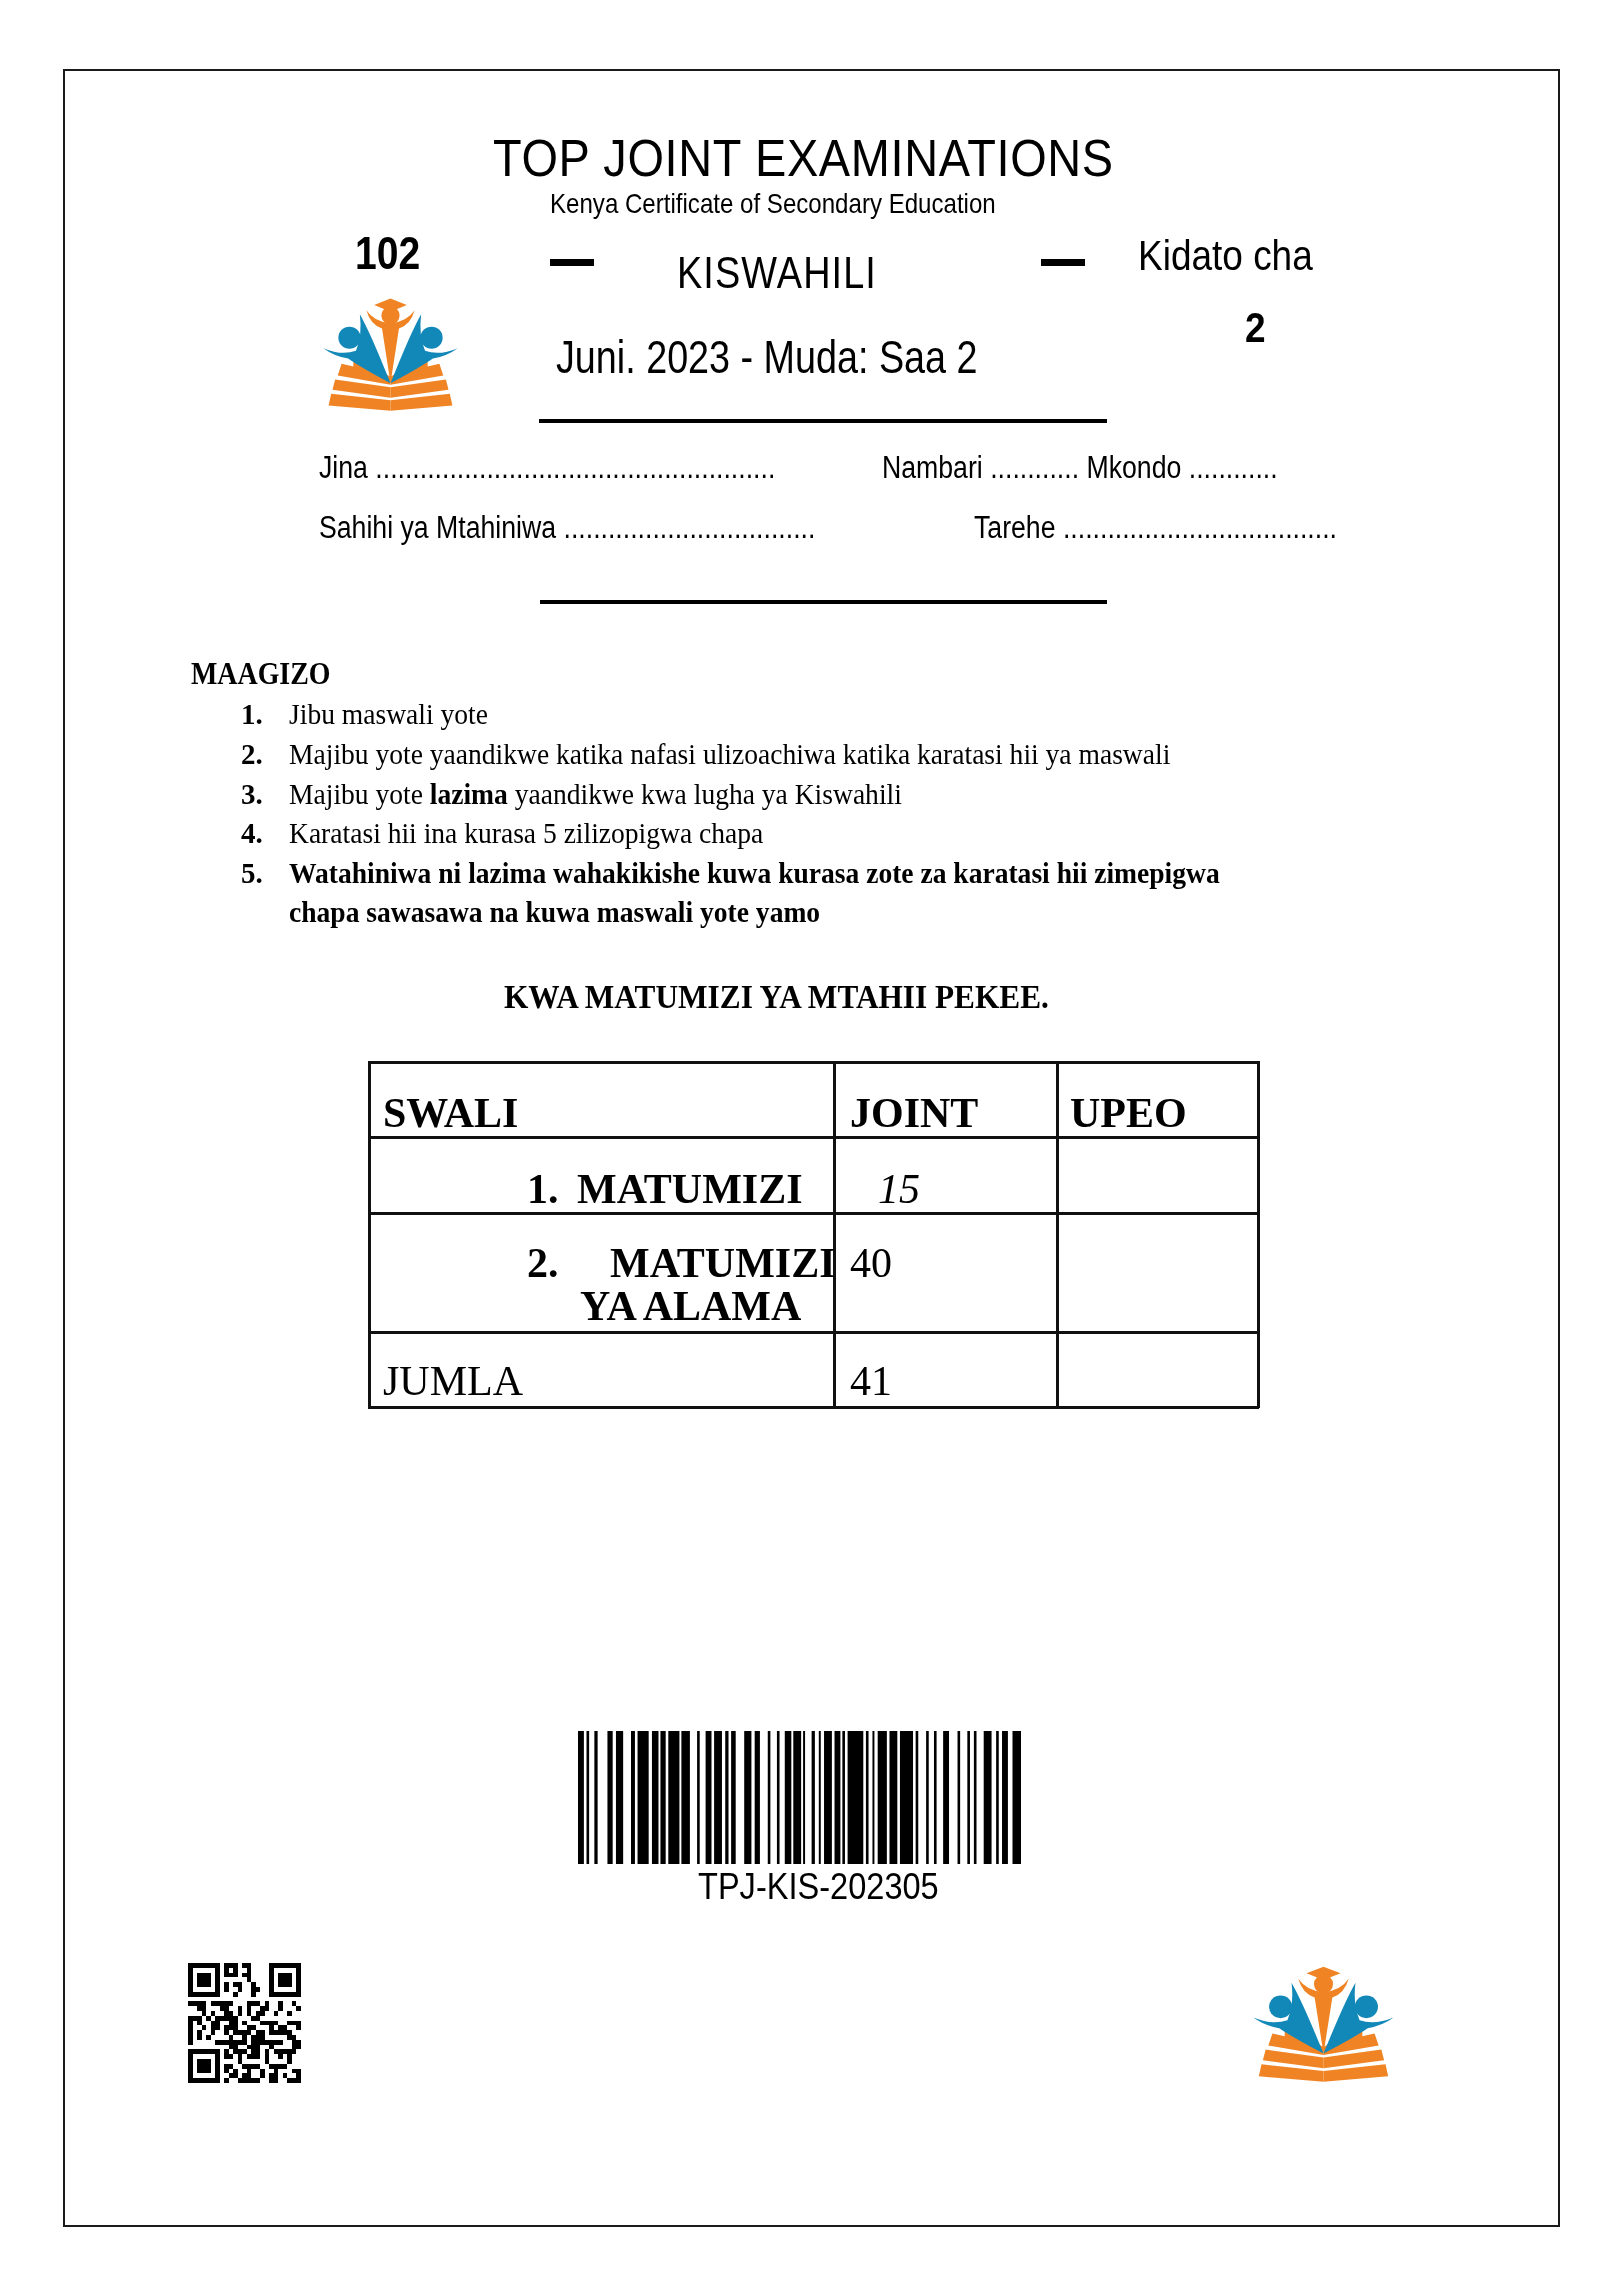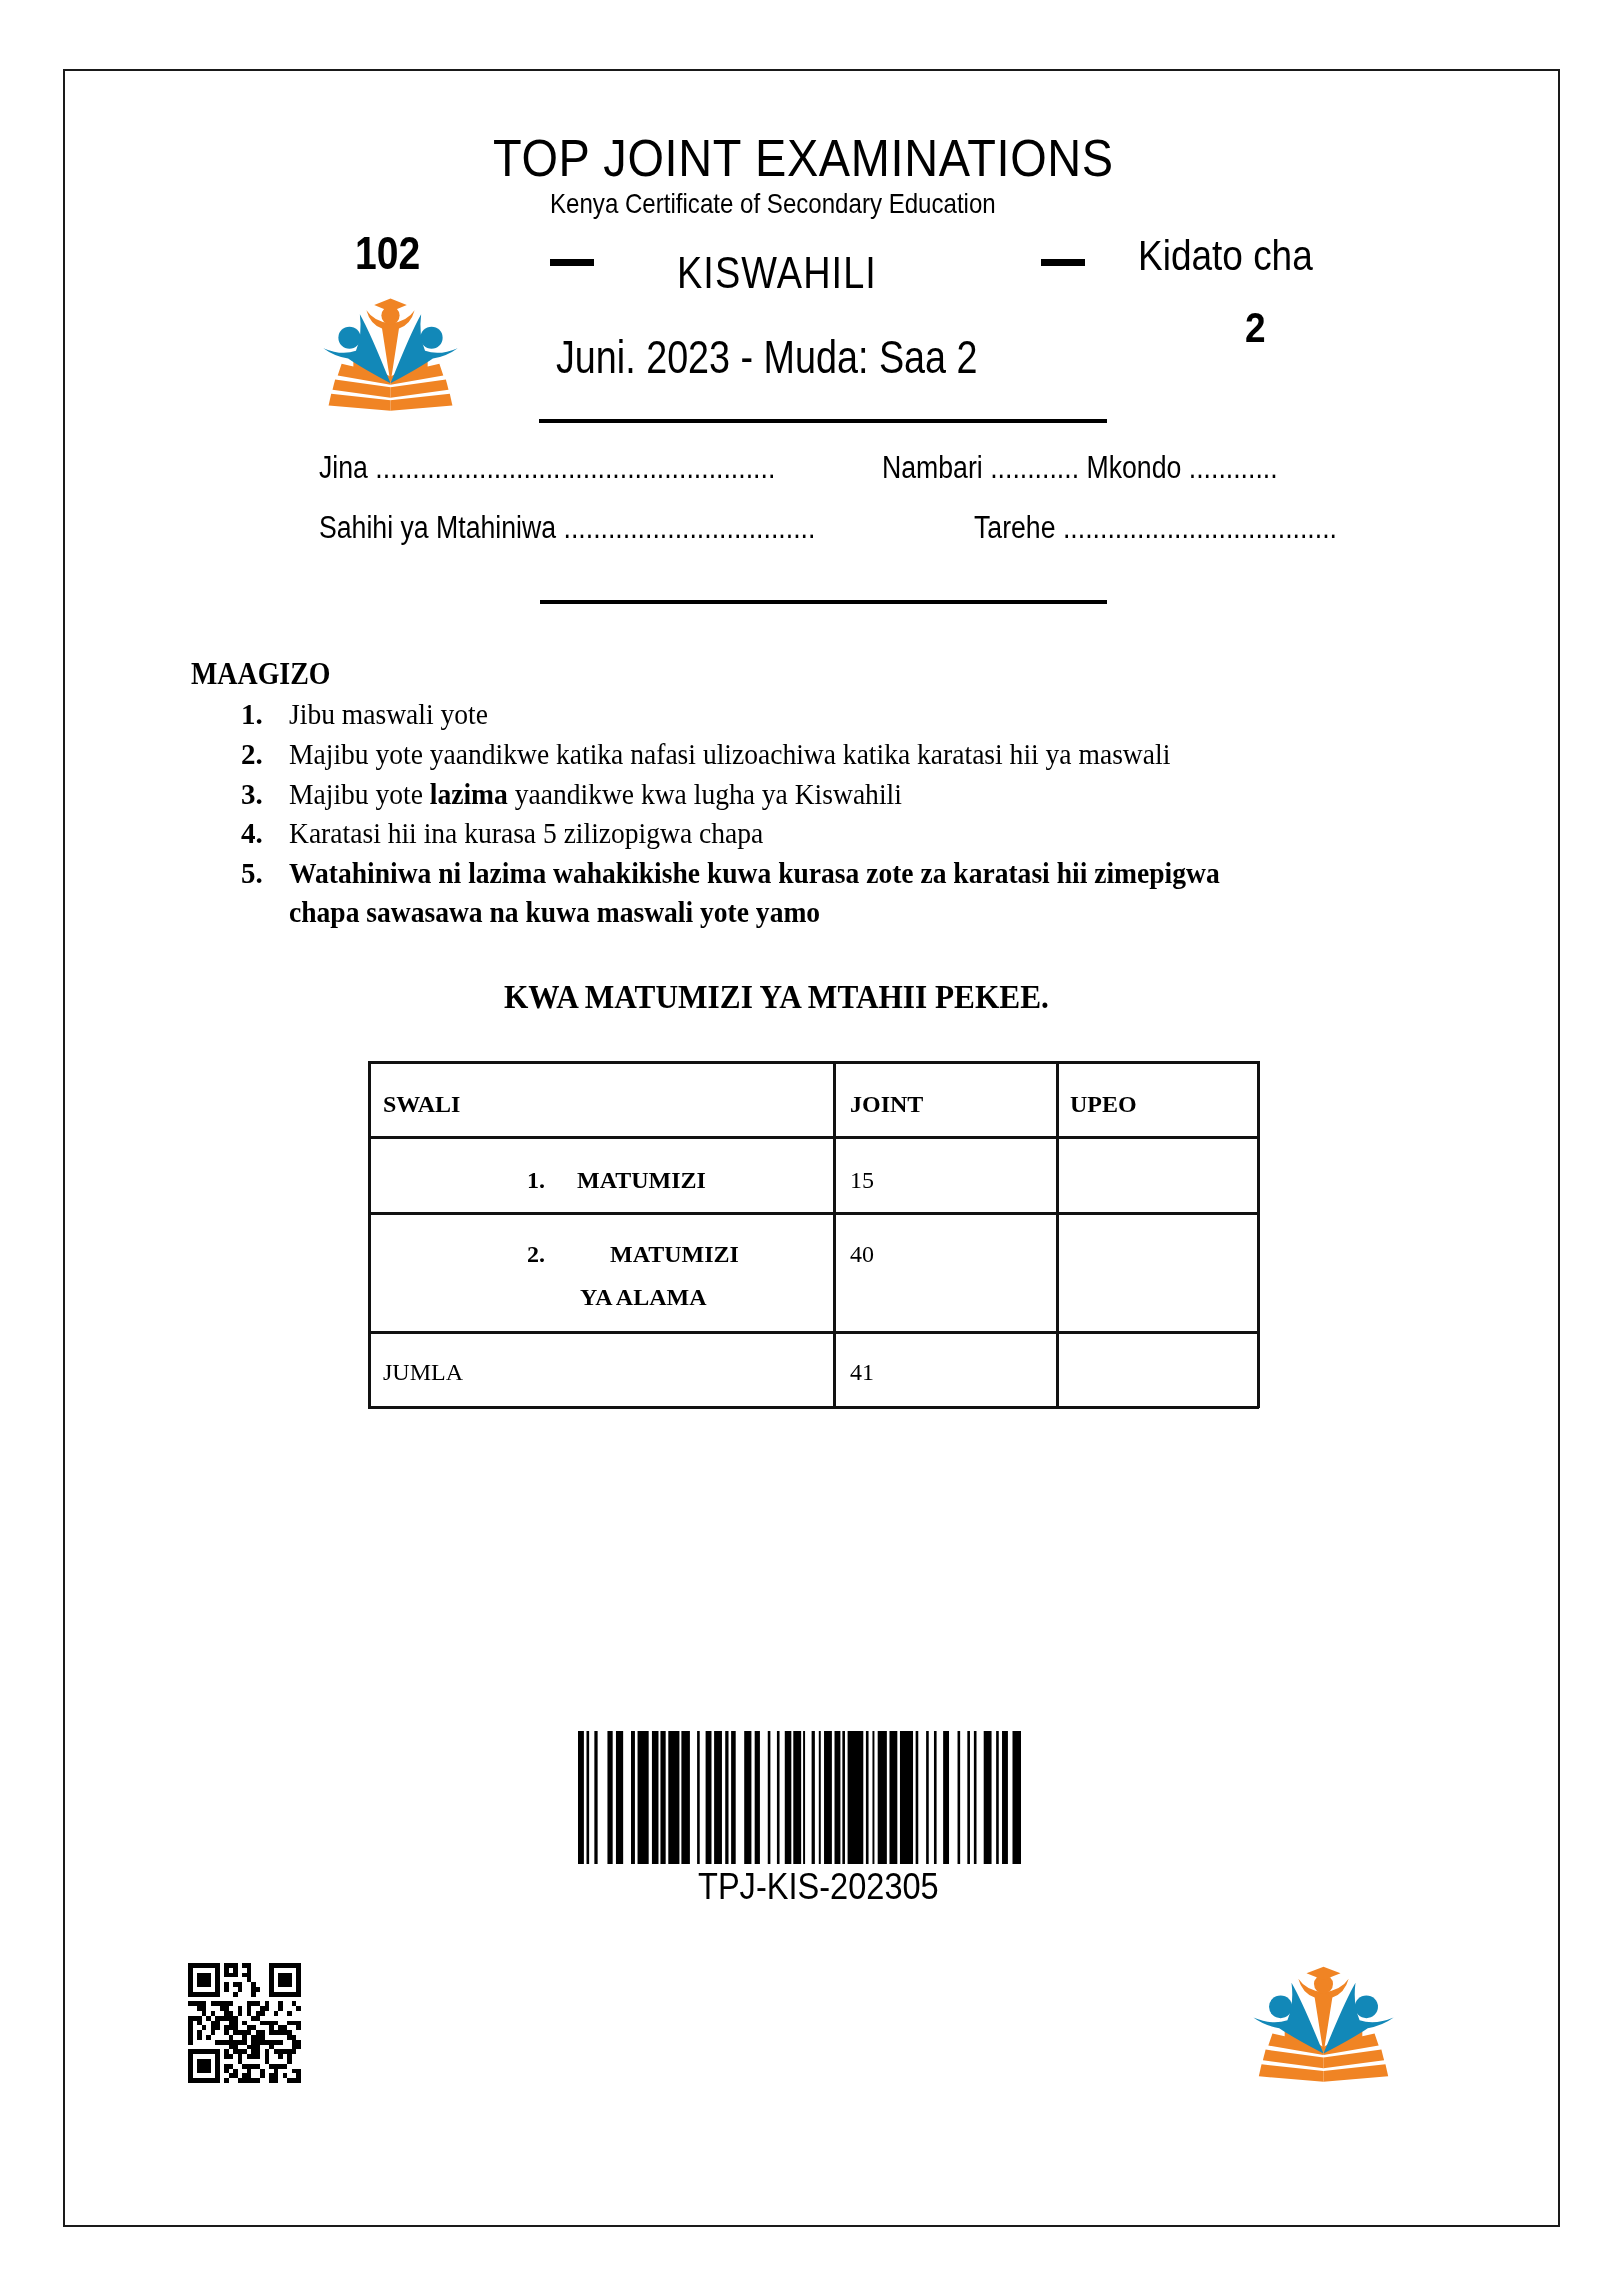--- a/index.html
+++ b/index.html
@@ -32,21 +32,21 @@
   .maagizo { left: 191px; top: 658px; font-size: 31px; font-weight: bold; transform: scaleX(0.9); transform-origin: left top; }
   .instr-num { left: 241px; font-size: 29px; font-weight: bold; }
   .instr-text { left: 289px; font-size: 29px; transform: scaleX(0.95); transform-origin: left top; }
   .b { font-weight: bold; }
 
   .tbl-heading { left: 504px; top: 980px; font-size: 34px; font-weight: bold; transform: scaleX(0.92); transform-origin: left top; }
 
   .tbl { left: 368px; top: 1061px; width: 890px; height: 346px; }
   .hline { position: absolute; left: 0; width: 891px; height: 2.6px; background: #111; }
   .vline { position: absolute; top: 0; width: 2.6px; height: 347px; background: #111; }
-  .cell-text { position: absolute; font-size: 24px; font-family: "Liberation Serif", "DejaVu Serif", serif; white-space: nowrap; line-height: 1; }
+  .cell-text { position: absolute; font-size: 42px; font-family: "Liberation Serif", "DejaVu Serif", serif; white-space: nowrap; line-height: 1; }
 
   .barcode { left: 578px; top: 1731px; width: 443px; height: 133px; }
   .barcode-text { left: 698px; top: 1866px; font-size: 37px; transform: scaleX(0.88); transform-origin: left top; }
 
   .qr { left: 188px; top: 1963px; width: 113px; height: 120px; }
   .logo-top { left: 321px; top: 296px; width: 139px; height: 116px; }
   .logo-bottom { left: 1252px; top: 1964px; width: 143px; height: 119px; }
 </style>
 </head>
 <body>
@@ -141,21 +141,21 @@
   <div class="vline" style="left:465px;"></div>
   <div class="vline" style="left:688px;"></div>
   <div class="vline" style="left:889px;"></div>
 
   <div class="cell-text b" style="left:15px; top:31px;">SWALI</div>
   <div class="cell-text b" style="left:482px; top:31px;">JOINT</div>
   <div class="cell-text b" style="left:702px; top:31px;">UPEO</div>
 
   <div class="cell-text b" style="left:159px; top:107px;">1.</div>
   <div class="cell-text b" style="left:209px; top:107px;">MATUMIZI</div>
-  <div class="cell-text" style="left:482px; top:107px;">15</div>
+  <div class="cell-text" style="left:510px; top:107px;font-style:italic;">15</div>
   <div class="cell-text" style="left:702px; top:107px;"></div>
 
   <div class="cell-text b" style="left:159px; top:181px;">2.</div>
   <div class="cell-text b" style="left:209px; top:181px;margin-left:33px;">MATUMIZI</div>
   <div class="cell-text b" style="left:212px; top:224px;">YA ALAMA</div>
   <div class="cell-text" style="left:482px; top:181px;">40</div>
   <div class="cell-text" style="left:702px; top:181px;"></div>
 
   <div class="cell-text" style="left:15px; top:299px;">JUMLA</div>
   <div class="cell-text" style="left:482px; top:299px;">41</div>

